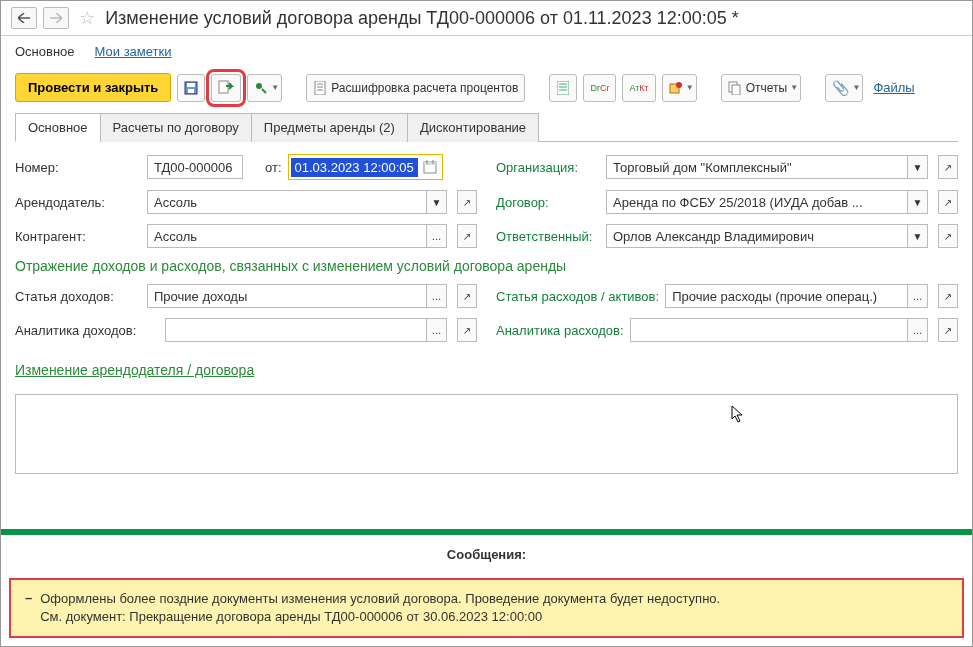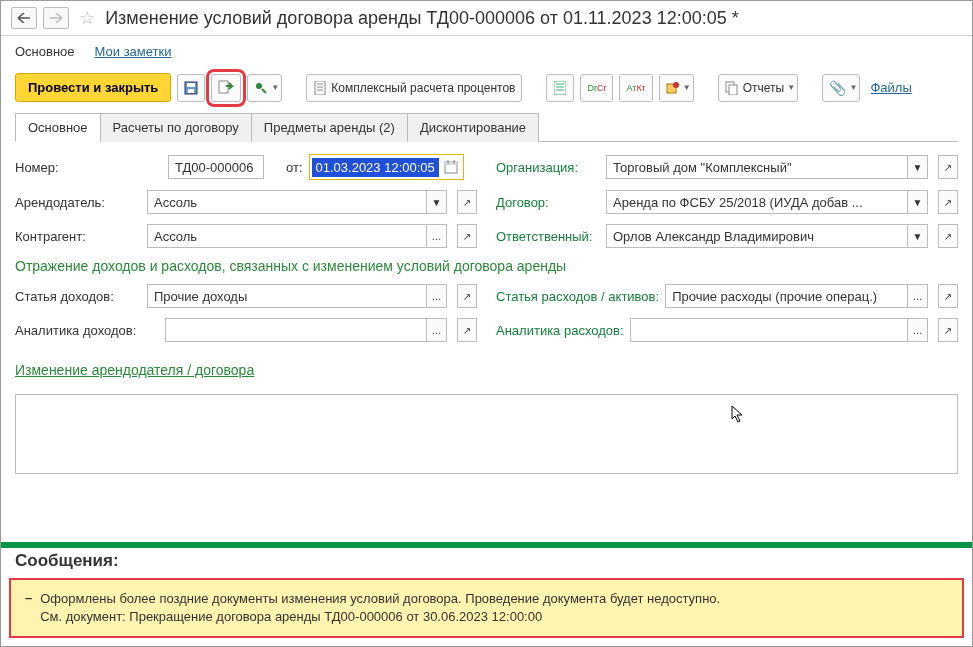--- a/index.html
+++ b/index.html
@@ -27,38 +27,38 @@
     .tab { padding: 6px 12px; border: 1px solid #bbb; border-bottom: none; background: #f0f0f0; margin-right: -1px; cursor: pointer; font-size: 13px; position: relative; top: 1px; }
     .tab.active { background: #fff; border-bottom: 1px solid #fff; }
     
     .form-area { padding: 12px 14px; flex: 1; overflow: auto; }
     .row { display: flex; align-items: center; margin-bottom: 10px; gap: 19px; }
     .col-left { display: flex; align-items: center; gap: 6px; flex: 1; }
     .col-right { display: flex; align-items: center; gap: 6px; flex: 1; }
     .label { min-width: 126px; font-size: 13px; color: #333; }
     .label-2 { min-width: 104px; font-size: 13px; color: #15803d; }
     .label-3 { min-width: 144px; font-size: 13px; color: #333; }
-    .input-box { border: 1px solid #bbb; padding: 3px 6px; font-size: 13px; background: #fff; height: 24px; display: flex; align-items: center; margin-left: 21px; }
+    .input-box { border: 1px solid #bbb; padding: 3px 6px; font-size: 13px; background: #fff; height: 24px; display: flex; align-items: center; }
     .num-field { width: 96px; }
     .date-wrap { border: 1px solid #e6b800; padding: 2px; display: flex; align-items: center; background: #fff; }
     .date-field { background: #2050d8; color: #fff; padding: 2px 4px; font-size: 13px; }
     .cal-btn { width: 20px; height: 20px; margin-left: 2px; display: flex; align-items: center; justify-content: center; cursor: pointer; }
     .sel-field { display: flex; flex: 1; }
     .sel-text { flex: 1; border: 1px solid #bbb; padding: 3px 6px; height: 24px; display: flex; align-items: center; font-size: 13px; background: #fff; overflow: hidden; white-space: nowrap; }
     .sel-btn { width: 20px; height: 24px; border: 1px solid #bbb; border-left: none; display: flex; align-items: center; justify-content: center; background: #fafafa; cursor: pointer; font-size: 10px; }
     .open-btn { width: 20px; height: 24px; margin-left: 4px; border: 1px solid #bbb; display: flex; align-items: center; justify-content: center; background: #fafafa; cursor: pointer; font-size: 10px; }
     
     .section-title { color: #2a8a3a; font-size: 14px; margin: 8px 0 10px; }
     .section-link { color: #2a8a3a; text-decoration: underline; cursor: pointer; margin: 10px 0 16px; display: inline-block; font-size: 14px; }
     
     .comment-row { display: flex; gap: 10px; }
     .comment-box { flex: 1; height: 80px; border: 1px solid #bbb; padding: 4px; font-family: inherit; font-size: 13px; resize: none; }
     
     .green-bar { height: 6px; background: #0a9448; }
-    .messages-header { padding: 3px 14px; font-weight: bold; font-size: 17px; }
+    .messages-header { padding: 12px 14px; font-weight: bold; font-size: 13px; text-align: center; }
     .msg-box { margin: 4px 8px 8px; border: 2px solid #e63946; background: #fff3b0; padding: 10px 14px; }
     .msg-line { display: flex; gap: 8px; }
     .msg-dash { color: #333; font-weight: bold; }
     .msg-text { color: #333; font-size: 13px; line-height: 1.4; }
     
     .cursor-pointer { position: absolute; left: 731px; top: 405px; pointer-events: none; font-size: 14px; }
     svg { display: block; }
     .files-link { color: #226699; text-decoration: underline; cursor: pointer; font-size: 13px; margin-left: 4px; }
   </style>
 </head>
@@ -107,21 +107,21 @@
     <span class="dd-arrow">▼</span>
   </div>
   <div style="width:12px"></div>
   <div class="tool-btn">
     <svg width="14" height="14" viewBox="0 0 14 14">
         <rect x="2" y="0" width="10" height="14" fill="#fff" stroke="#888"></rect>
         <line x1="4" y1="3" x2="10" y2="3" stroke="#888"></line>
         <line x1="4" y1="6" x2="10" y2="6" stroke="#888"></line>
         <line x1="4" y1="9" x2="10" y2="9" stroke="#888"></line>
       </svg>
-    <span class="btn-label">Комплексный расчета процентов</span>
+    <span class="btn-label">Расшифровка расчета процентов</span>
   </div>
   <div style="width:12px"></div>
   <div class="tool-btn">
     <svg width="12" height="14" viewBox="0 0 12 14">
         <rect x="0" y="0" width="12" height="14" fill="#fff" stroke="#4a7"></rect>
         <line x1="2" y1="3" x2="10" y2="3" stroke="#4a7"></line>
         <line x1="2" y1="6" x2="10" y2="6" stroke="#4a7"></line>
         <line x1="2" y1="9" x2="10" y2="9" stroke="#4a7"></line>
       </svg>
   </div>

